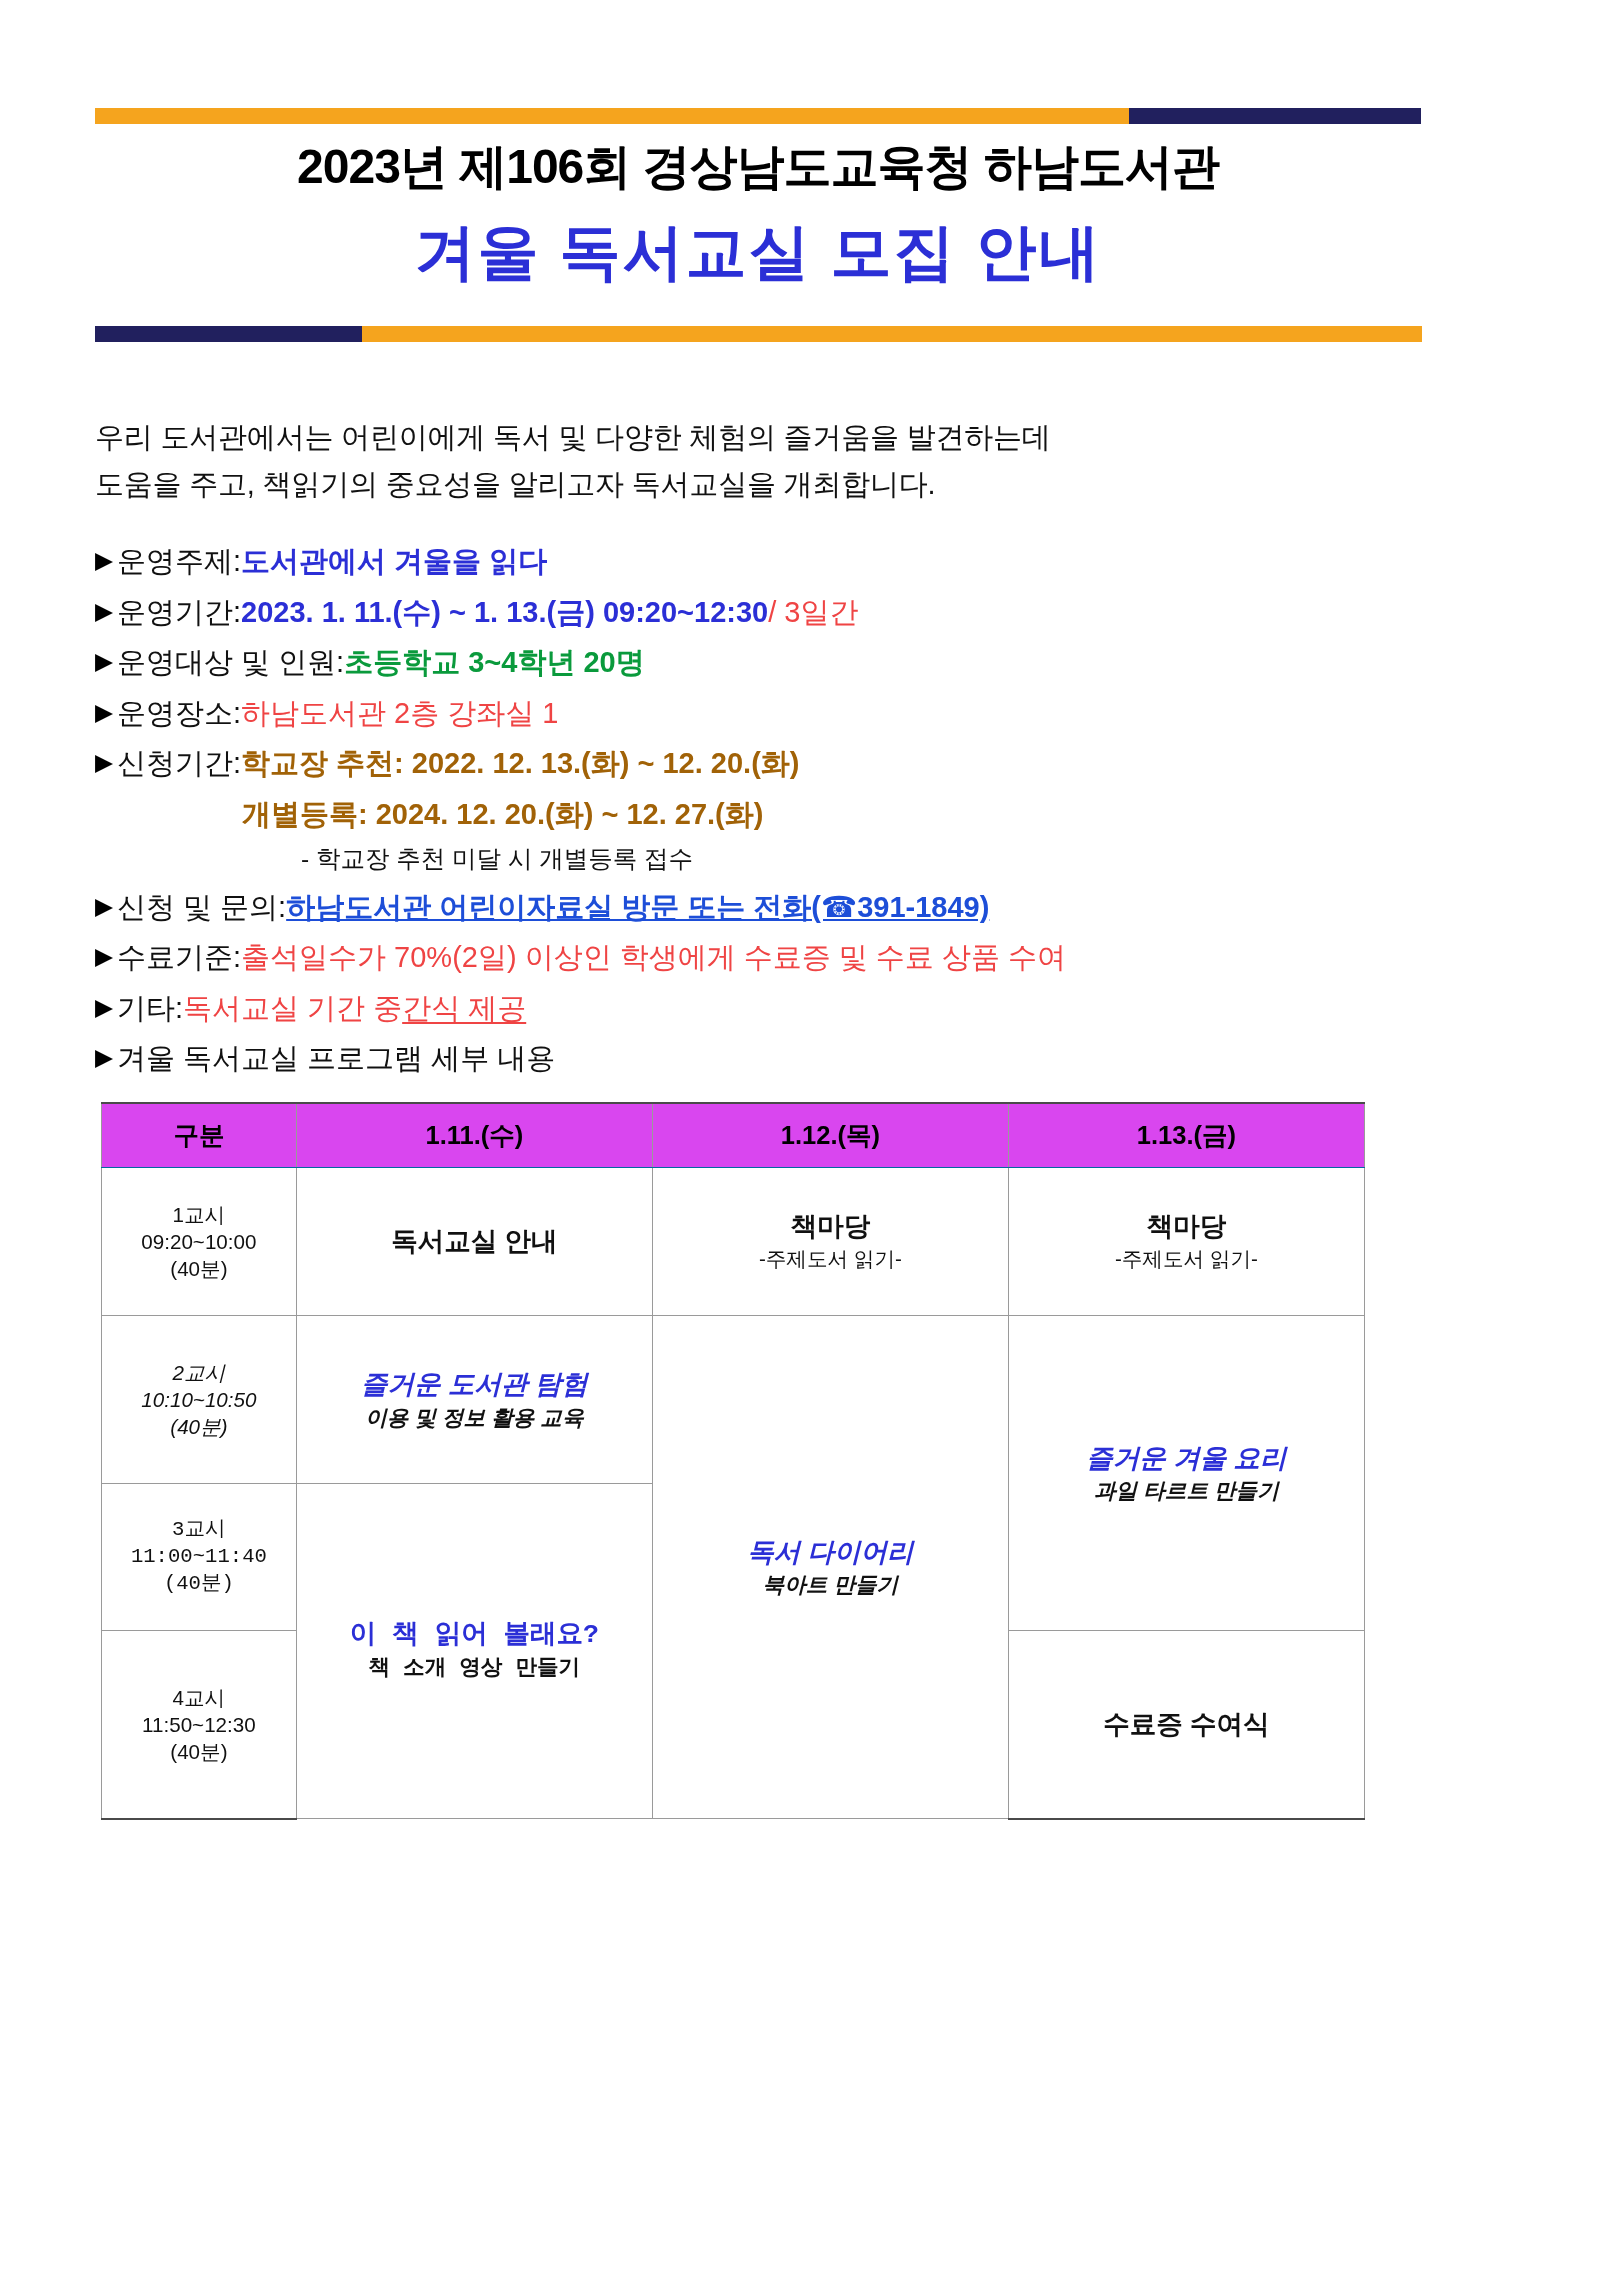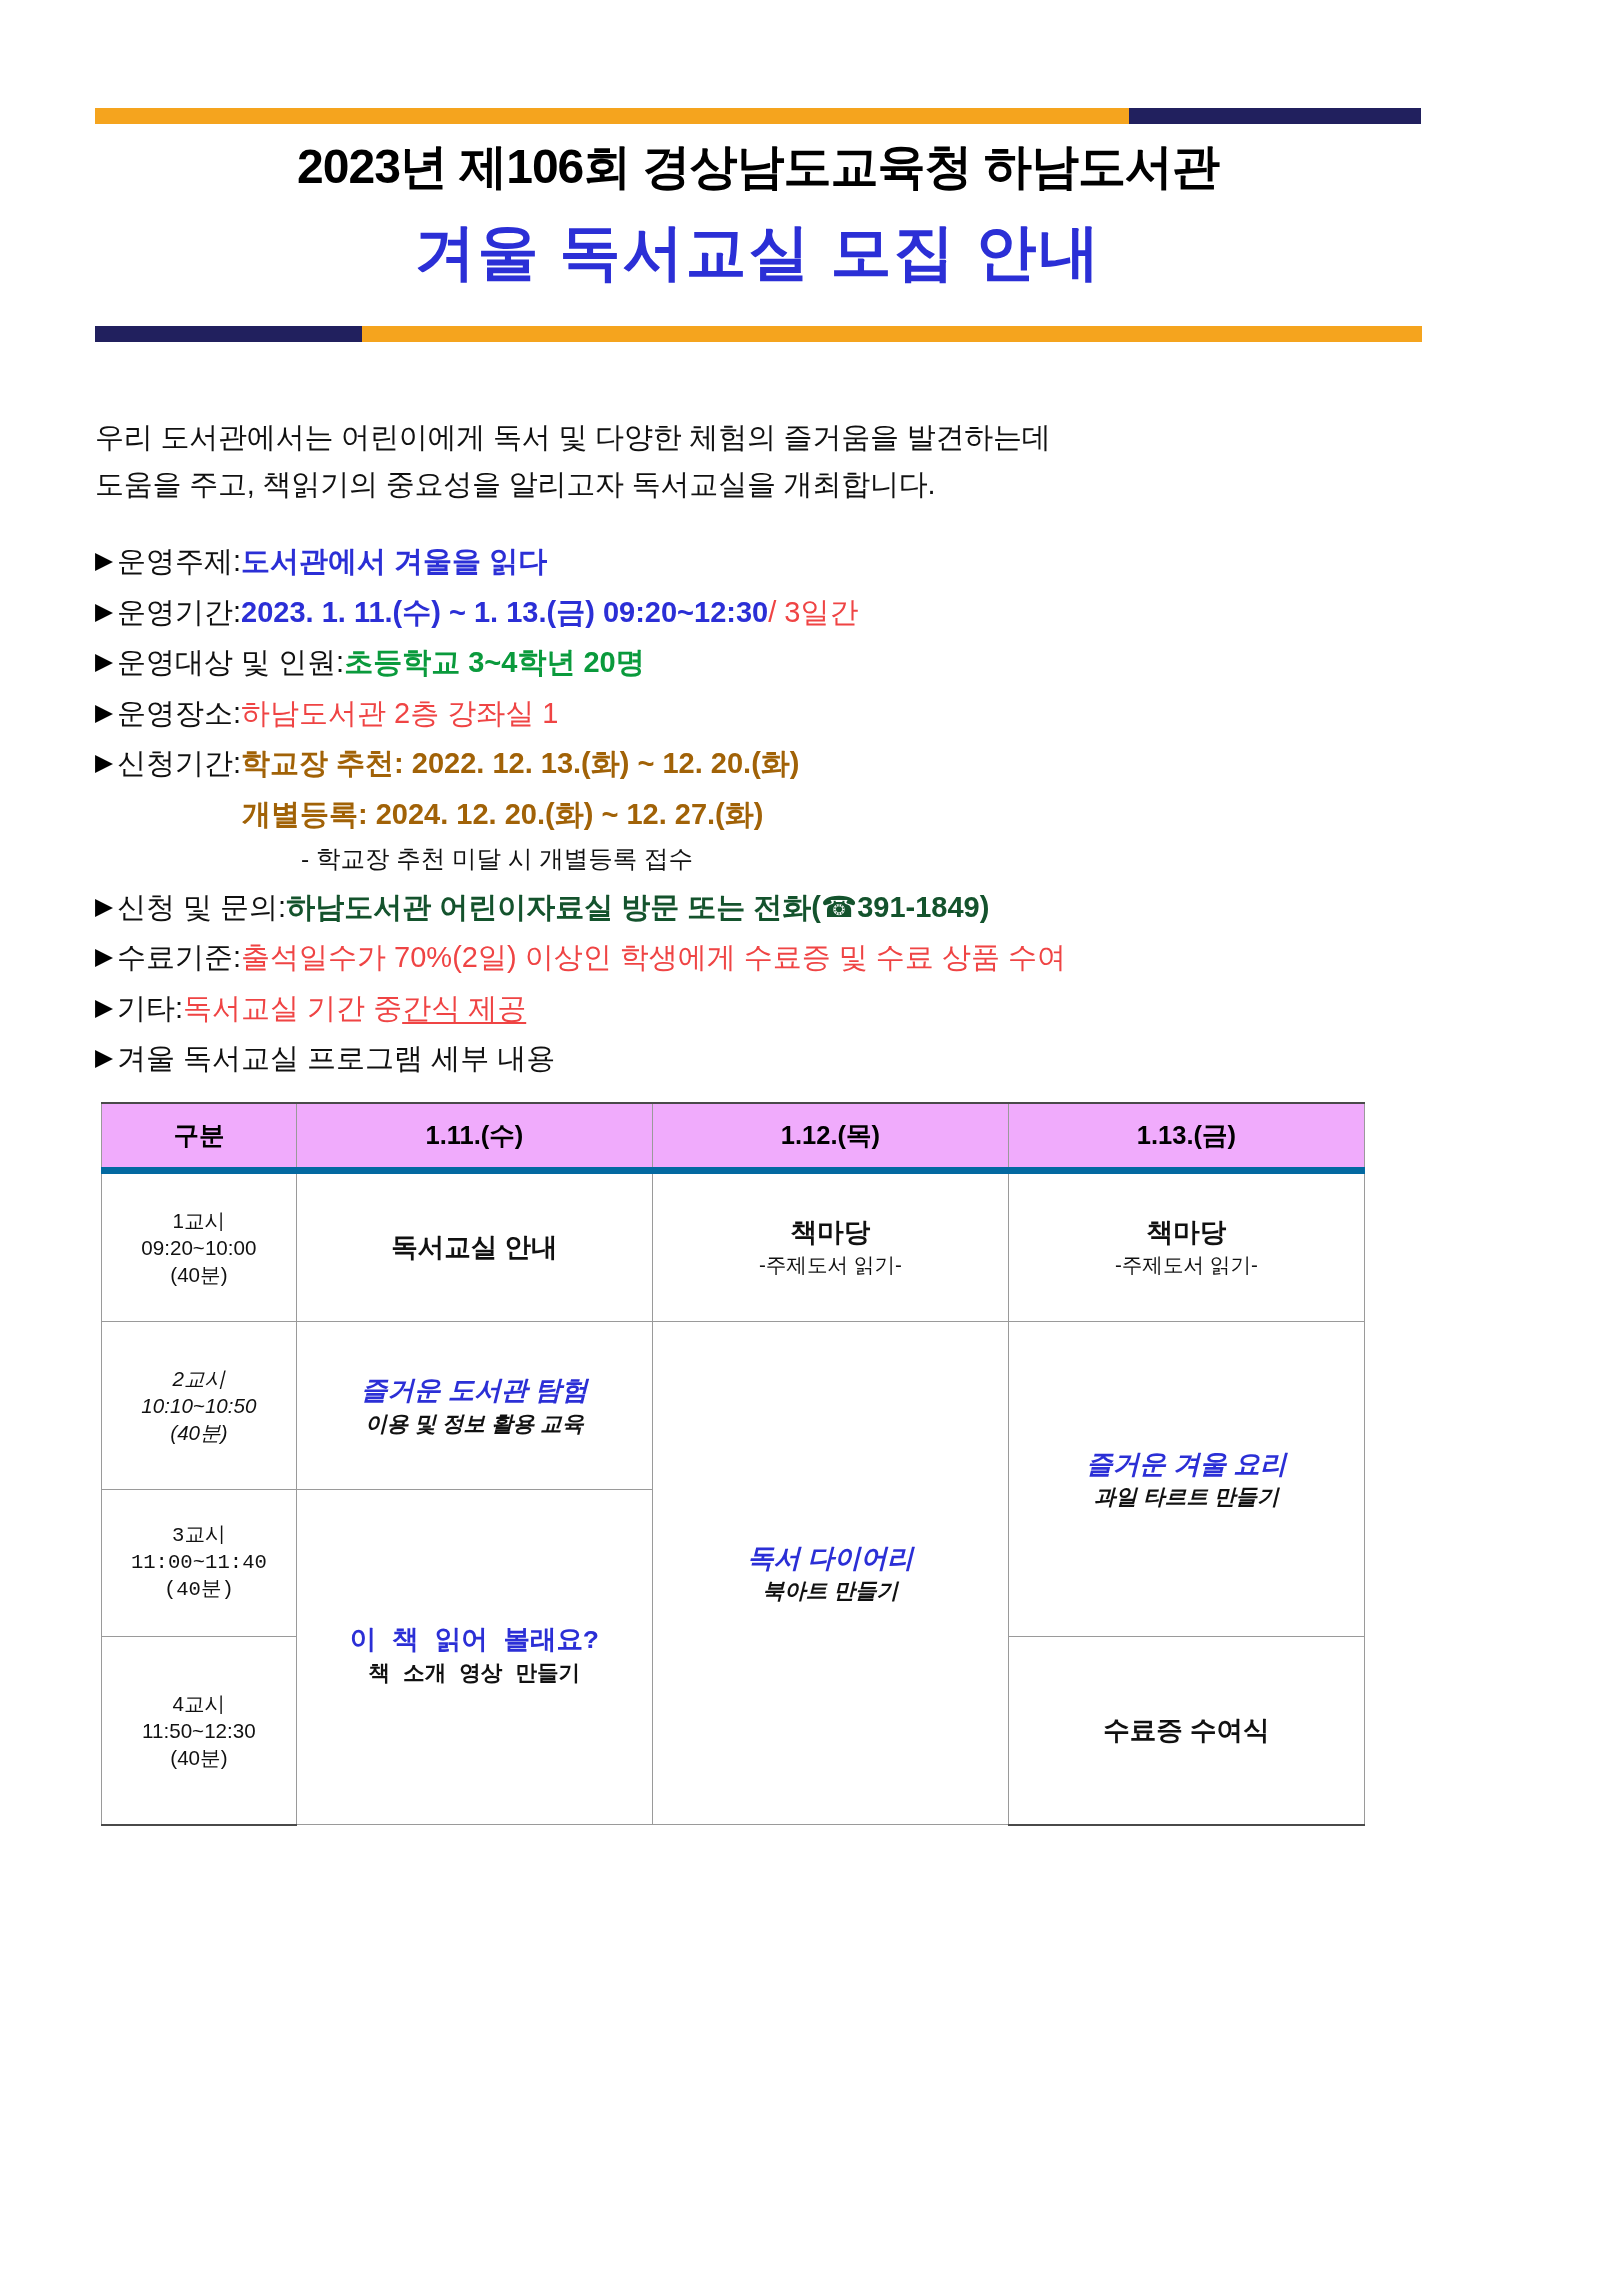--- a/index.html
+++ b/index.html
@@ -102,21 +102,21 @@
     font-size: 23.5px;
     margin-right: 3.9px;
     line-height: 1;
     position: relative;
     top: -2.9px;
   }
   .b-label { color: #111111; }
   .v-blue   { color: #2b2fd6; font-weight: bold; }
   .v-green  { color: #0a9a3c; font-weight: bold; }
   .v-pink   { color: #a16207; font-weight: bold; }
-  .v-black-b{ color: #14532d; font-weight: bold; }
+  .v-black-b{ color: #1d4ed8; font-weight: bold; text-decoration: underline; }
   .v-plain  { color: #ef4444; }
   .sub-indent {
     margin-left: 147px;
     margin-bottom: 17.6px;
     white-space: nowrap;
   }
   .note-indent {
     margin-left: 206px;
     font-size: 24.5px;
     margin-bottom: 21.6px;
@@ -132,26 +132,26 @@
     width: 1264px;
     margin-left: 5.9px;
     table-layout: fixed;
   }
   table.sched th, table.sched td {
     border: 1px solid #9a9a9a;
     text-align: center;
     vertical-align: middle;
   }
   table.sched thead th {
-    background: #f0abfc;
+    background: #d946ef;
     font-size: 25.5px;
     font-weight: bold;
     height: 61px;
     border-top: 2.9px solid #4a4a4a;
-    border-bottom: 7px solid #0369a1;
+    border-bottom: 1px solid #0369a1;
   }
   table.sched thead th:first-child { width: 192px; }
   .col-time {
     font-size: 20.6px;
     line-height: 1.32;
     color: #111111;
     padding: 9.8px 0;
   }
   .cell-main {
     font-size: 26.5px;

